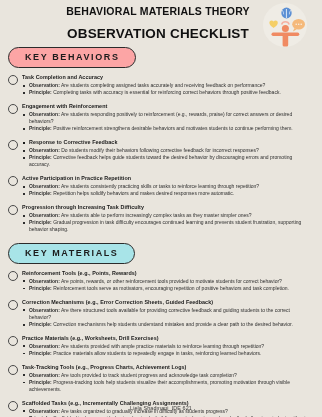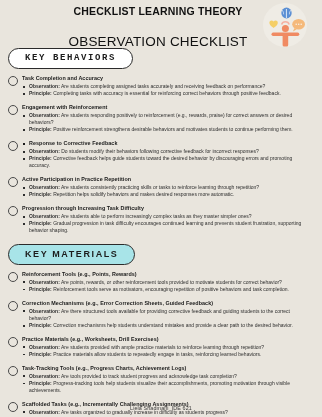--- a/index.html
+++ b/index.html
@@ -33,25 +33,25 @@
   }
   .title-line1 {
     font-size: 10.5px;
     font-weight: bold;
     letter-spacing: 0.2px;
     line-height: 13px;
     color: #111;
   }
   .title-line2 {
     font-size: 13.5px;
-    font-weight: normal;
+    font-weight: bold;
     letter-spacing: 0.2px;
     line-height: 16px;
     color: #111;
-    margin-top: 16px;
+    margin-top: 8px;
   }
 
   
   .illus {
     position: absolute;
     right: 12px;
     top: 2px;
     width: 50px;
     height: 48px;
   }
@@ -70,21 +70,21 @@
     display: inline-block;
     margin: 0 0 0 8px;
     padding: 4px 16px 5px 16px;
     border: 1.2px solid #2b2b2b;
     border-radius: 20px;
     font-size: 9px;
     font-weight: bold;
     letter-spacing: 1.6px;
     line-height: 10px;
   }
-  .pill-behaviors { background: #ffffff; font-family: Liberation Mono, monospace; }
+  .pill-behaviors { background: #fca5a5; }
   .pill-materials { background: #a8e4e8; text-align: center; }
 
   .section-behaviors { margin-top: 2px; }
   .section-materials { margin-top: 8px; }
 
   
   .items {
     margin: 6px 0 0 0;
     padding: 0;
     list-style: none;
@@ -158,21 +158,21 @@
     font-size: 5.4px;
     color: #3a3a3a;
     letter-spacing: 0.1px;
   }
 </style>
 </head>
 <body>
 
 <div class="header">
   <div class="title-block">
-    <div class="title-line1">CHECKLIST LEARNING THEORY</div>
+    <div class="title-line1">BEHAVIORAL MATERIALS THEORY</div>
     <div class="title-line2">OBSERVATION CHECKLIST</div>
   </div>
 
   <div class="illus">
     <div class="illus-circle"></div>
     <svg width="50" height="48" viewBox="0 0 50 48" style="position:absolute;left:0;top:0;">
 
       <g>
         <ellipse cx="26.5" cy="11" rx="5.2" ry="5.4" fill="#5b8fd4"></ellipse>
         <rect x="25.9" y="7" width="1.1" height="9" fill="#cfe0f2"></rect>

